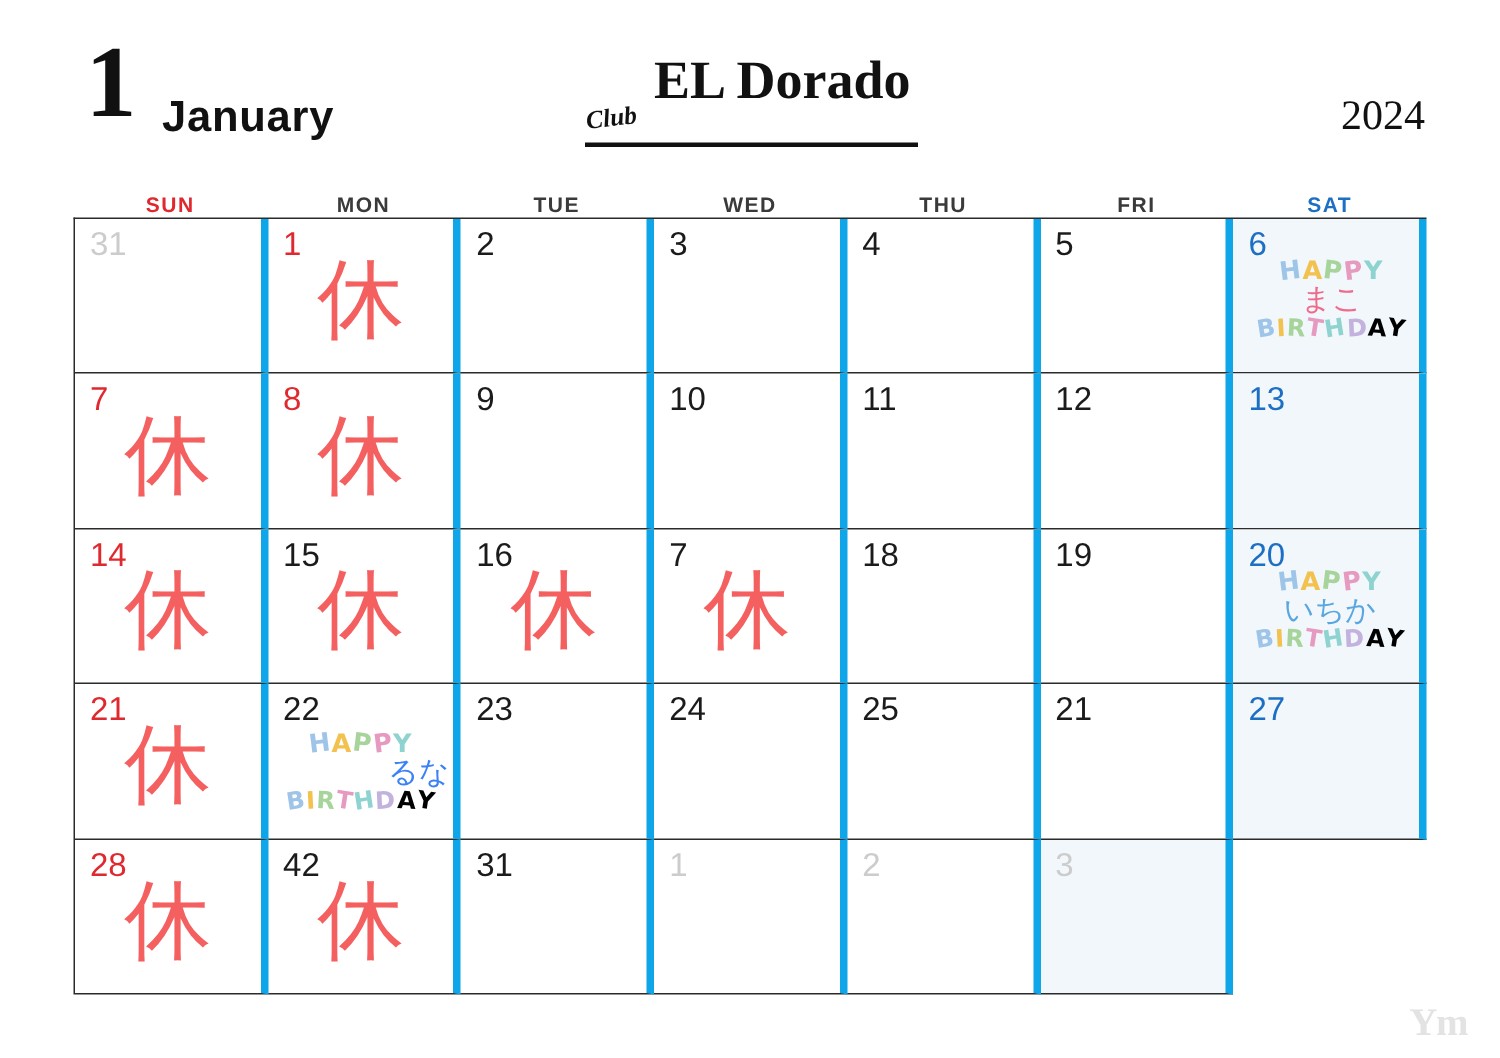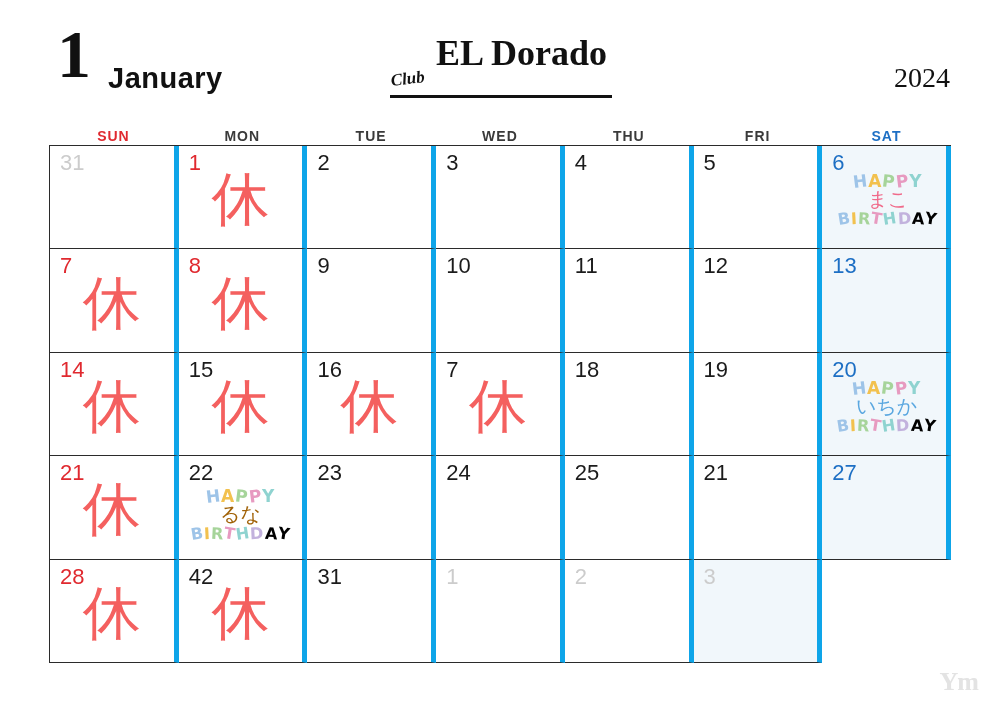--- a/index.html
+++ b/index.html
@@ -183,21 +183,21 @@
   .bday .happy span:nth-child(4) { color: #e79ac0; }
   .bday .happy span:nth-child(5) { color: #8fd3d0; }
   .bday .name {
     font-size: 20px;
     line-height: 1.1;
     margin-top: -2px;
     font-family: "DejaVu Sans", sans-serif;
   }
   .bday .name.pink { color: #f06a8a; }
   .bday .name.blue { color: #5aa7e0; }
-  .bday .name.green { color: #a16207; }
+  .bday .name.green { color: #3b82f6; text-align: right; }
   .bday .bd {
     font-size: 16px;
     font-weight: bold;
     letter-spacing: 1px;
     line-height: 1;
     white-space: nowrap;
     margin-top: 1px;
     font-family: "DejaVu Sans", sans-serif;
   }
   .bday .bd span:nth-child(1) { color: #9ec4e8; }

